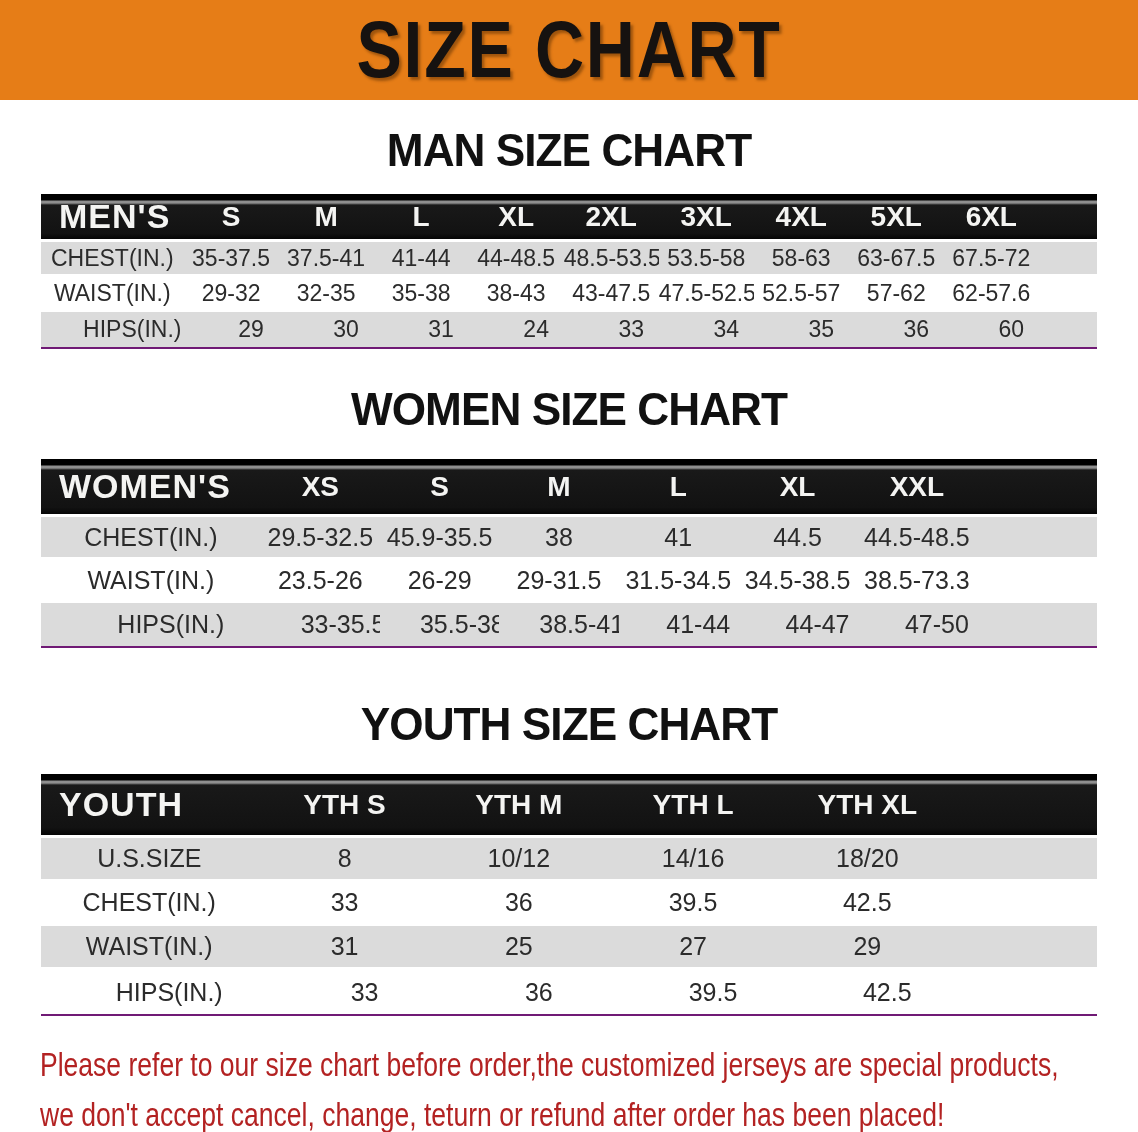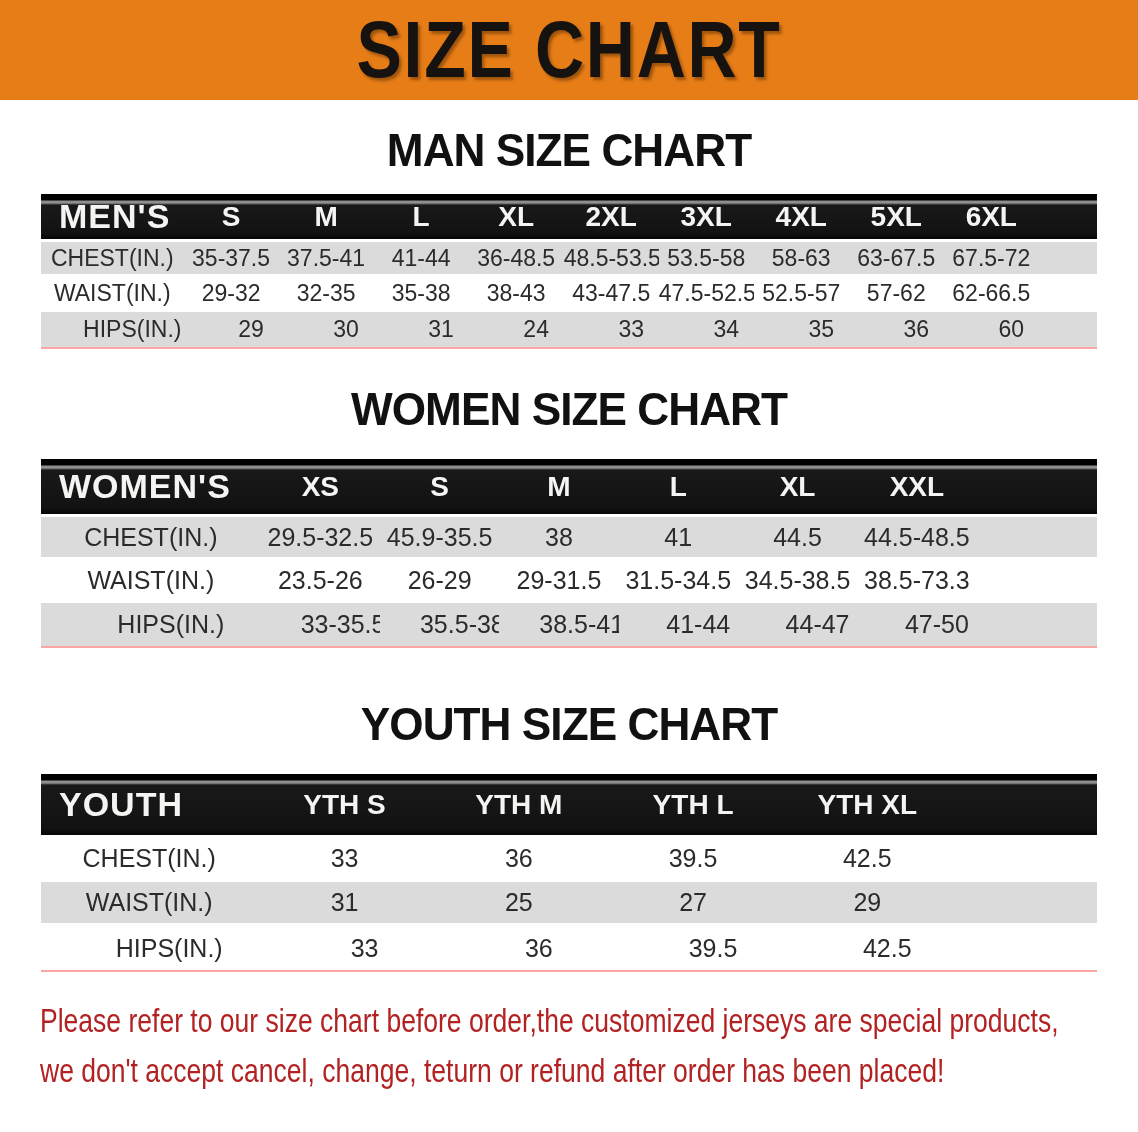--- a/index.html
+++ b/index.html
@@ -51,21 +51,21 @@
   .section-women .section-heading { margin: 36px 0 26px; }
   .section-youth .section-heading { margin: 52px 0 26px; }
 
   
   .size-table {
     width: 1056px;
     margin: 0 auto;
     border-collapse: separate;
     border-spacing: 0;
     table-layout: fixed;
-    border-bottom: 2px solid #fca5a5;
+    border-bottom: 2px solid #701a75;
   }
   .size-table th, .size-table td {
     padding: 0;
     text-align: center;
     overflow: hidden;
     white-space: nowrap;
   }
   .size-table thead th {
     background:
       linear-gradient(180deg,
@@ -155,39 +155,39 @@
           <th class="size-col">6XL</th>
           <th class="spacer"></th>
         </tr>
       </thead>
       <tbody>
         <tr class="row-gray">
           <td>CHEST(IN.)</td>
           <td>35-37.5</td>
           <td>37.5-41</td>
           <td>41-44</td>
-          <td>36-48.5</td>
+          <td>44-48.5</td>
           <td>48.5-53.5</td>
           <td>53.5-58</td>
           <td>58-63</td>
           <td>63-67.5</td>
           <td>67.5-72</td>
           <td></td>
         </tr>
         <tr class="row-white">
           <td>WAIST(IN.)</td>
           <td>29-32</td>
           <td>32-35</td>
           <td>35-38</td>
           <td>38-43</td>
           <td>43-47.5</td>
           <td>47.5-52.5</td>
           <td>52.5-57</td>
           <td>57-62</td>
-          <td>62-66.5</td>
+          <td>62-57.6</td>
           <td></td>
         </tr>
         <tr class="row-gray">
           <td>HIPS(IN.)</td>
           <td>29</td>
           <td>30</td>
           <td>31</td>
           <td>24</td>
           <td>33</td>
           <td>34</td>
@@ -275,20 +275,28 @@
         <tr>
           <th class="group-label">YOUTH</th>
           <th class="size-col">YTH S</th>
           <th class="size-col">YTH M</th>
           <th class="size-col">YTH L</th>
           <th class="size-col">YTH XL</th>
           <th class="spacer"></th>
         </tr>
       </thead>
       <tbody>
+        <tr class="row-gray">
+          <td>U.S.SIZE</td>
+          <td>8</td>
+          <td>10/12</td>
+          <td>14/16</td>
+          <td>18/20</td>
+          <td></td>
+        </tr>
         <tr class="row-white">
           <td>CHEST(IN.)</td>
           <td>33</td>
           <td>36</td>
           <td>39.5</td>
           <td>42.5</td>
           <td></td>
         </tr>
         <tr class="row-gray">
           <td>WAIST(IN.)</td>

